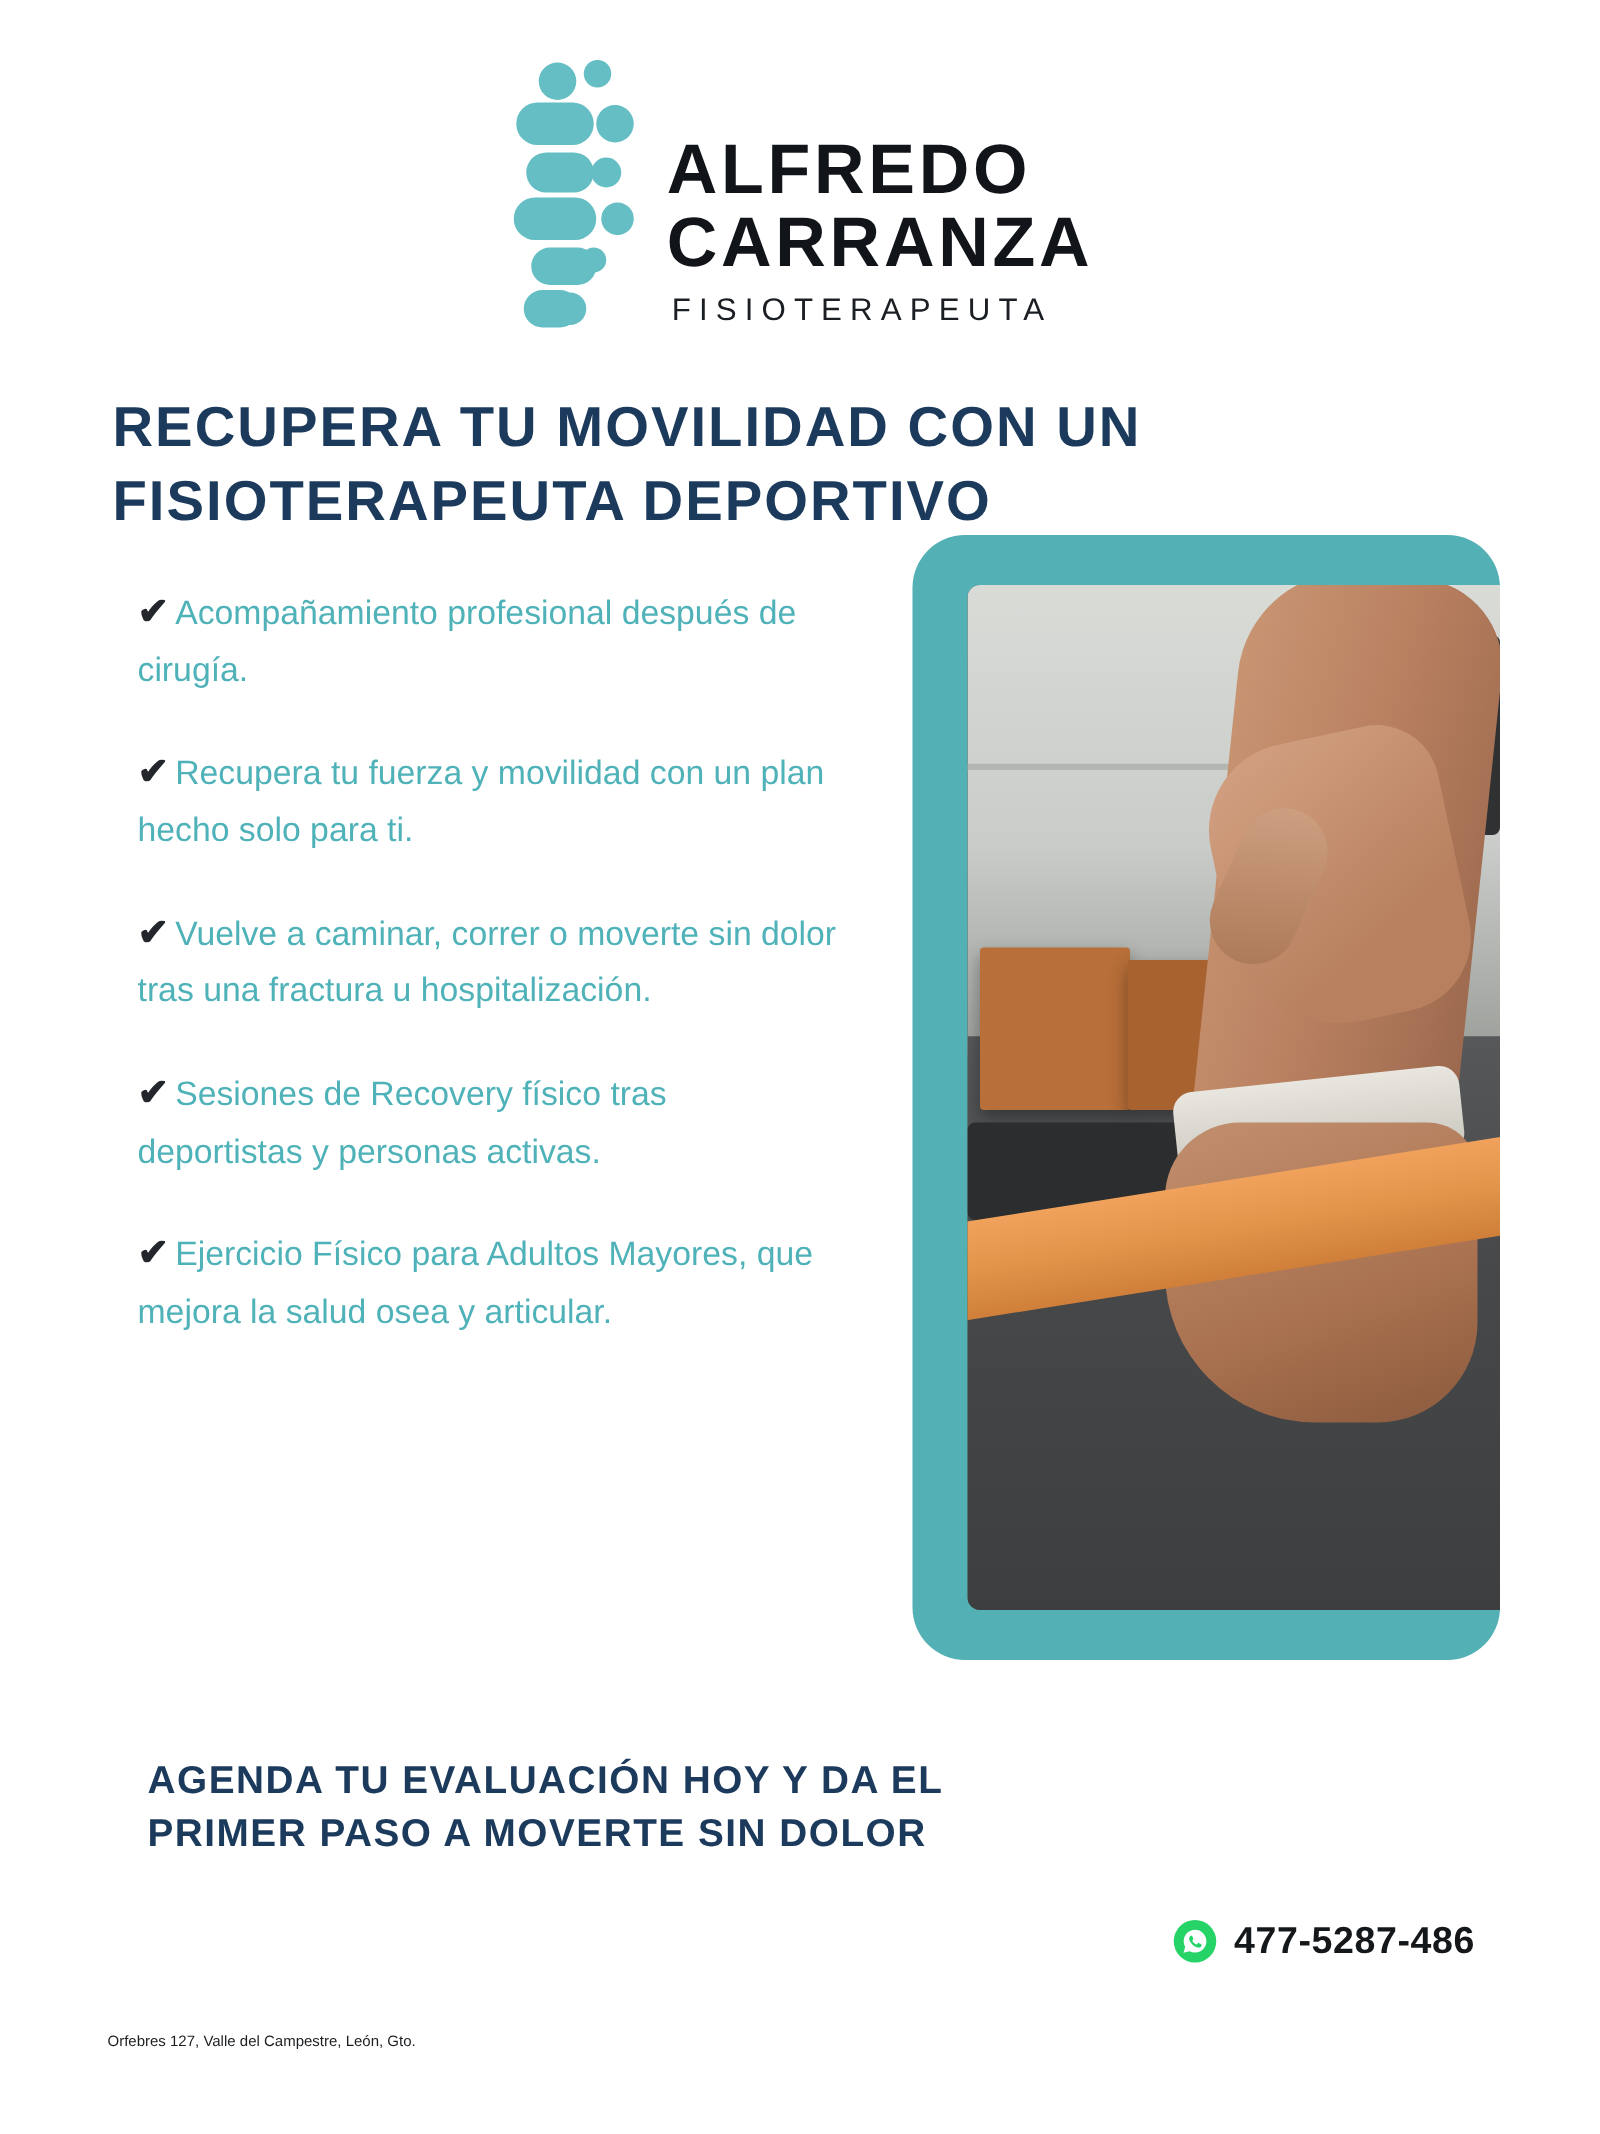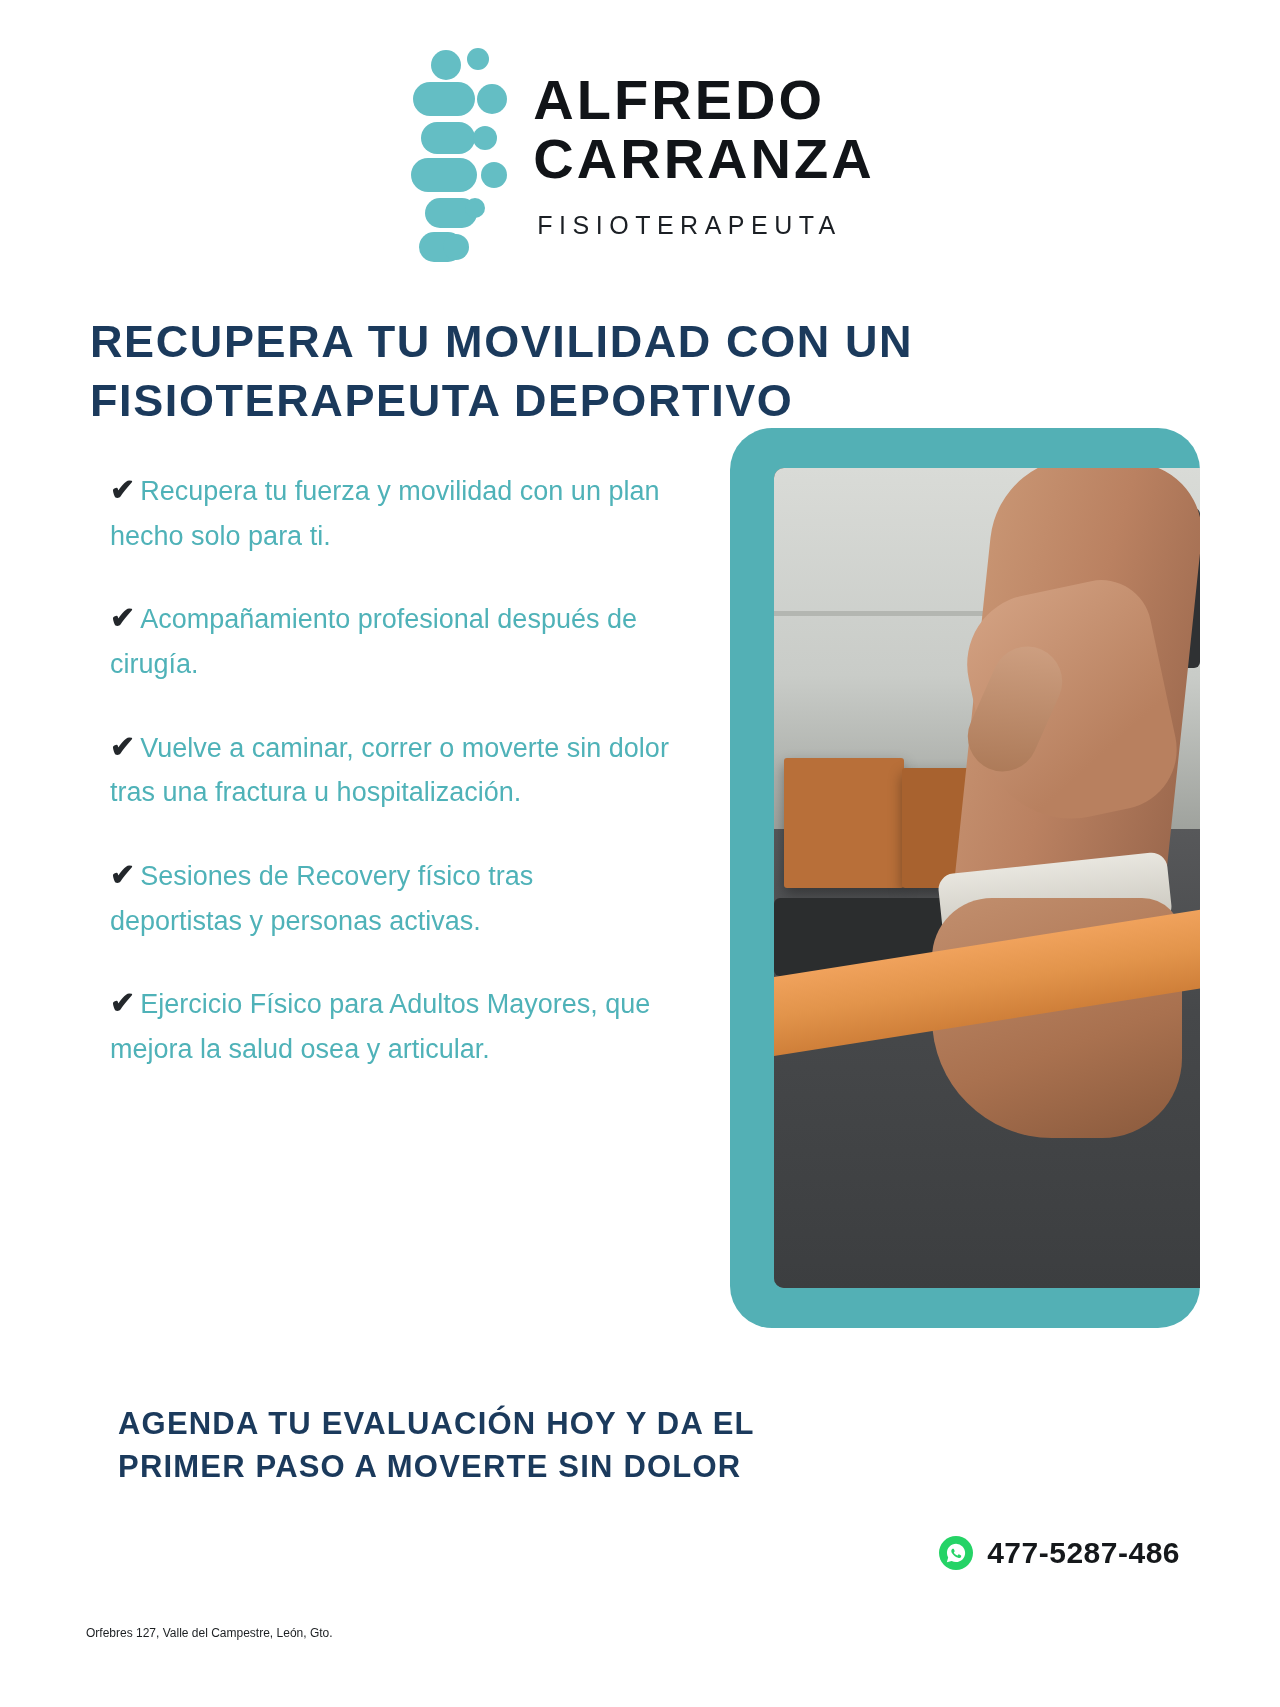--- a/index.html
+++ b/index.html
@@ -20,21 +20,21 @@
   }
 
   
   .logo-block {
     position: absolute;
     top: 48px;
     left: 0;
     width: 100%;
     display: flex;
     justify-content: center;
-    align-items: center;
+    align-items: flex-end;
     gap: 18px;
   }
 
   .logo-mark {
     width: 110px;
     height: 215px;
     position: relative;
     flex: 0 0 auto;
   }
 
@@ -54,21 +54,21 @@
     font-size: 56px;
     font-weight: 800;
     letter-spacing: 3px;
     line-height: 1.05;
     color: #111418;
   }
   .logo-sub {
     font-size: 25px;
     letter-spacing: 6.5px;
     color: #1b1f24;
-    margin-top: 22px;
+    margin-top: 10px;
     padding-left: 4px;
   }
 
   
   .headline {
     position: absolute;
     top: 312px;
     left: 90px;
     width: 830px;
     font-size: 45px;
@@ -264,24 +264,24 @@
       <div class="logo-line1">ALFREDO</div>
       <div class="logo-line2">CARRANZA</div>
       <div class="logo-sub">FISIOTERAPEUTA</div>
     </div>
   </div>
 
   <h1 class="headline">RECUPERA TU MOVILIDAD CON UN FISIOTERAPEUTA DEPORTIVO</h1>
 
   <div class="benefits">
     <p class="benefit">
+      <span class="check">✔</span><span>Acompañamiento profesional después de cirugía.</span>
+    </p>
+    <p class="benefit">
       <span class="check">✔</span><span>Recupera tu fuerza y movilidad con un plan hecho solo para ti.</span>
-    </p>
-    <p class="benefit">
-      <span class="check">✔</span><span>Acompañamiento profesional después de cirugía.</span>
     </p>
     <p class="benefit">
       <span class="check">✔</span><span>Vuelve a caminar, correr o moverte sin dolor tras una fractura u hospitalización.</span>
     </p>
     <p class="benefit">
       <span class="check">✔</span><span>Sesiones de Recovery físico tras deportistas y personas activas.</span>
     </p>
     <p class="benefit">
       <span class="check">✔</span><span>Ejercicio Físico para Adultos Mayores, que mejora la salud osea y articular.</span>
     </p>

